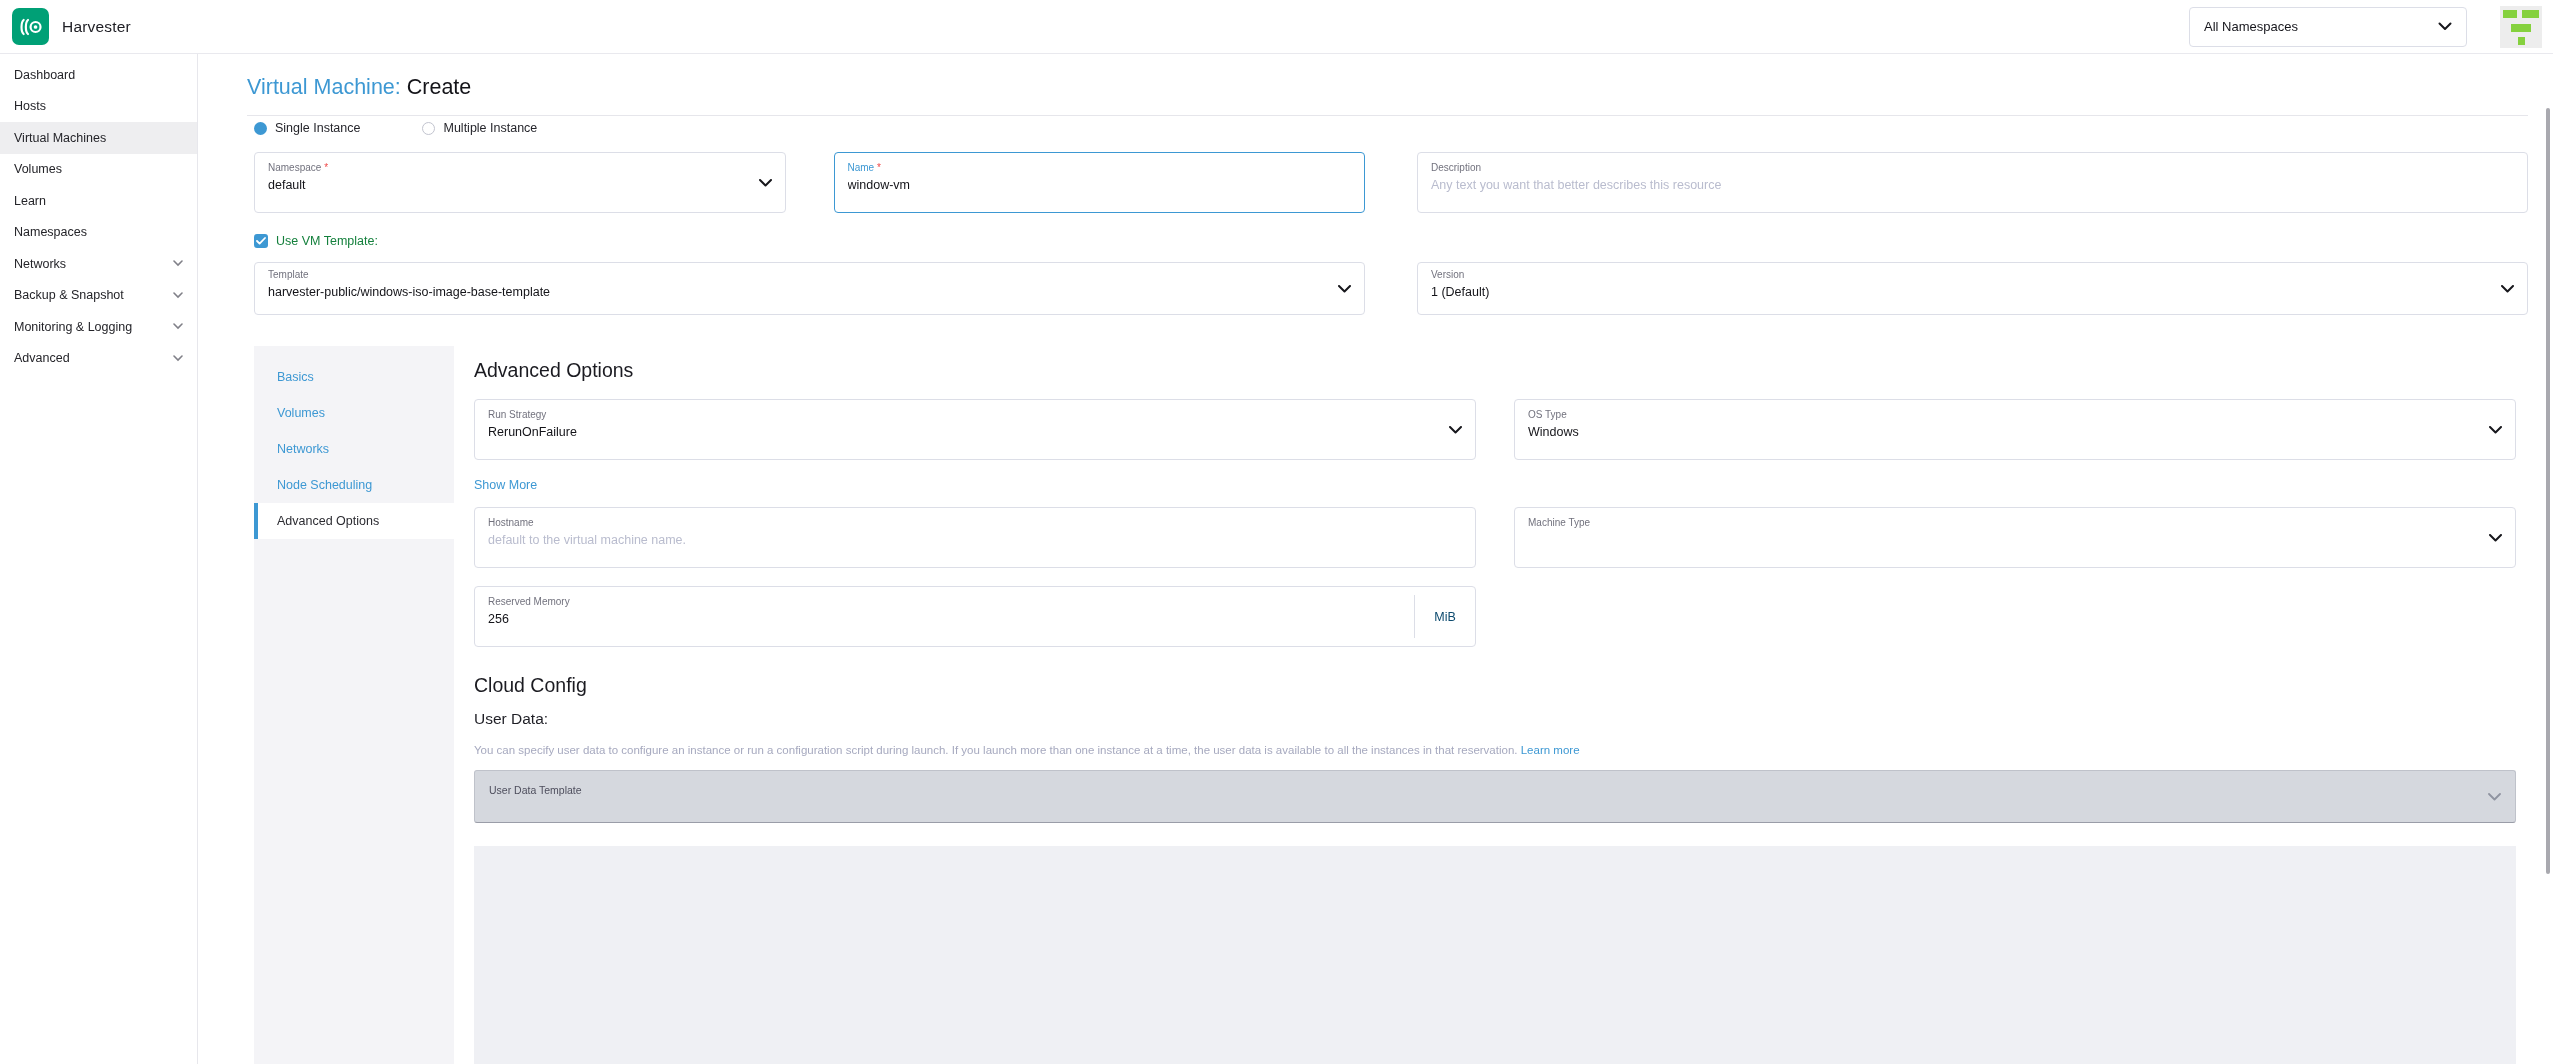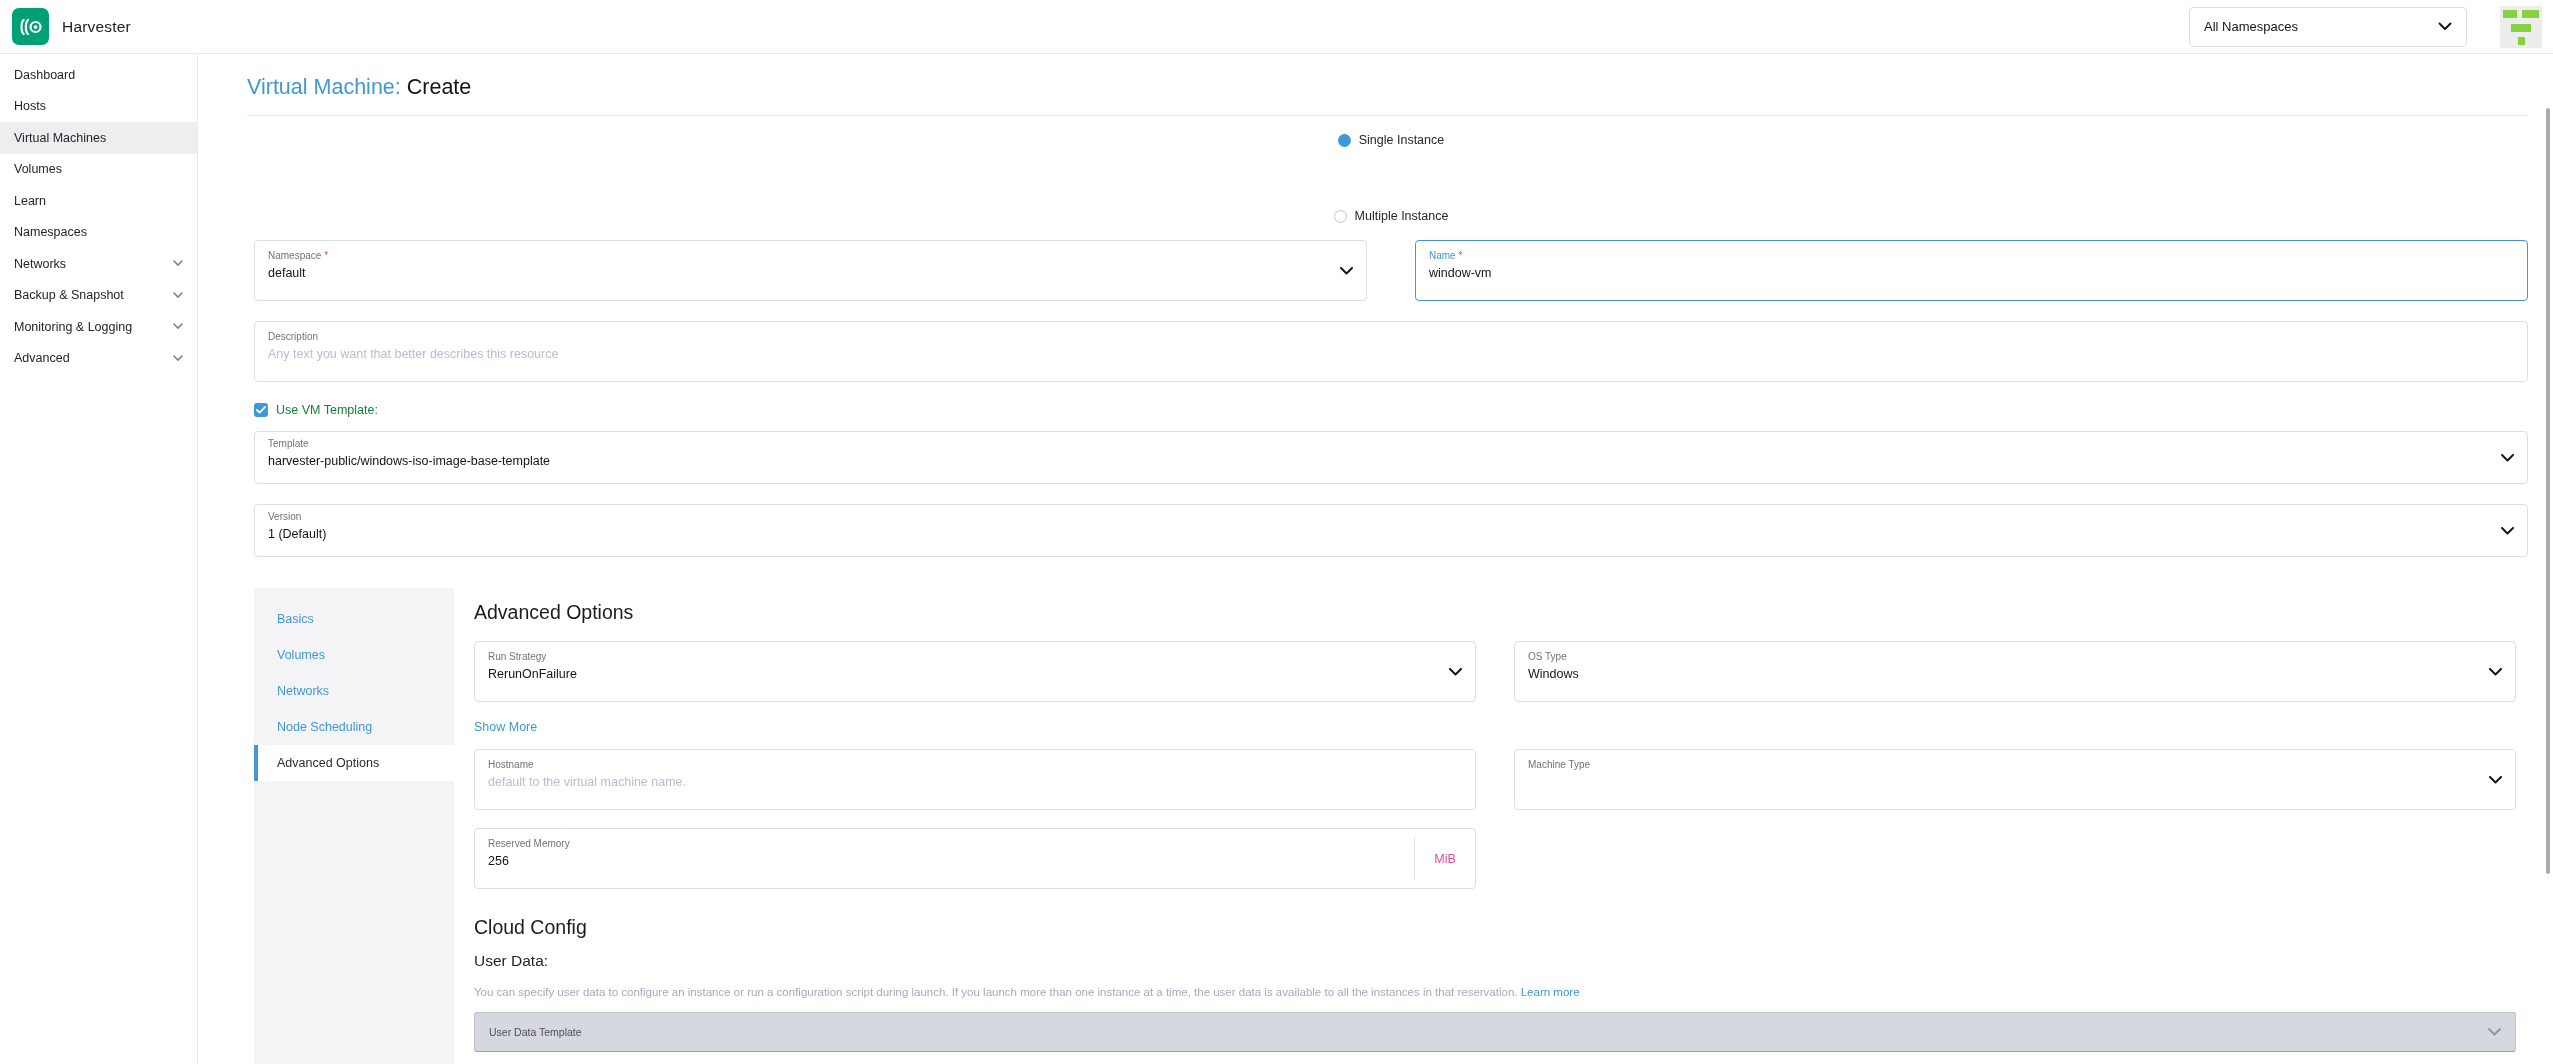--- a/index.html
+++ b/index.html
@@ -36,45 +36,45 @@
   
   .main { position:absolute; top:54px; left:231px; right:0; bottom:0; background:#fff;
           padding:21px 25px 0 16px; display:flex; flex-direction:column; overflow:hidden; }
   .page-title { font-size:21.5px; font-weight:400; }
   .page-title .blue { color:#3d98d3; }
   .page-title .dark { color:#141419; }
   .title-divider { border-bottom:1px solid #e6e6eb; margin-top:15px; }
 
   .below-title { margin-left:7px; display:flex; flex-direction:column; flex:1; min-height:0; }
 
-  .radio-row { margin-top:17px; display:flex; align-items:center; gap:62px;flex-direction:column; }
+  .radio-row { margin-top:5px; display:flex; align-items:center; gap:62px; }
   .radio-opt { display:flex; align-items:center; gap:8px; font-size:12.5px; color:#26262c; cursor:pointer; }
   .radio { width:13px; height:13px; border-radius:50%; flex-shrink:0; }
   .radio.on  { background:#3d98d3; }
   .radio.off { background:#fff; border:1px solid #c2c4cf; }
 
-  .row { display:flex; gap:20px;flex-direction:column; }
+  .row { display:flex; gap:52px; }
   .half { flex:1; min-width:0; }
   .split { display:flex; gap:48px; }
   .split > * { flex:1; min-width:0; }
 
   .fbox { position:relative; border:1px solid #dcdee7; border-radius:4px; background:#fff;
           padding:9px 34px 9px 13px; height:61px; cursor:pointer; }
   .fbox.short { height:53px; padding-top:6px; }
   .fbox.focused { border:1px solid #3d98d3; }
   .f-label { font-size:10px; color:#72727e; white-space:nowrap; }
   .fbox.focused .f-label { color:#3d98d3; }
   .req { color:#f04848; font-size:10px; vertical-align:top; }
   .f-value { font-size:12.5px; color:#141419; margin-top:5px; white-space:nowrap;
              overflow:hidden; text-overflow:ellipsis; }
   .f-value.placeholder { color:#b9bcce; }
   .fbox .chev { position:absolute; right:13px; top:50%; transform:translateY(-50%); display:flex; }
   .unit { position:absolute; right:0; top:8px; bottom:8px; width:61px;
           border-left:1px solid #dcdee7; display:flex; align-items:center;
-          justify-content:center; font-size:12.5px; color:#ec4899; }
+          justify-content:center; font-size:12.5px; color:#0c4a6e; }
 
   .row-fields { margin-top:17px; }
   .check-row { margin-top:21px; display:flex; align-items:center; gap:8px;
                font-size:12.5px; color:#15803d; cursor:pointer; }
   .checkbox { width:14px; height:14px; background:#3d98d3; border-radius:3px;
               display:flex; align-items:center; justify-content:center; flex-shrink:0; }
   .row-template { margin-top:14px; }
 
   
   .tab-section { margin-top:31px; display:flex; flex:1; min-height:0; }

